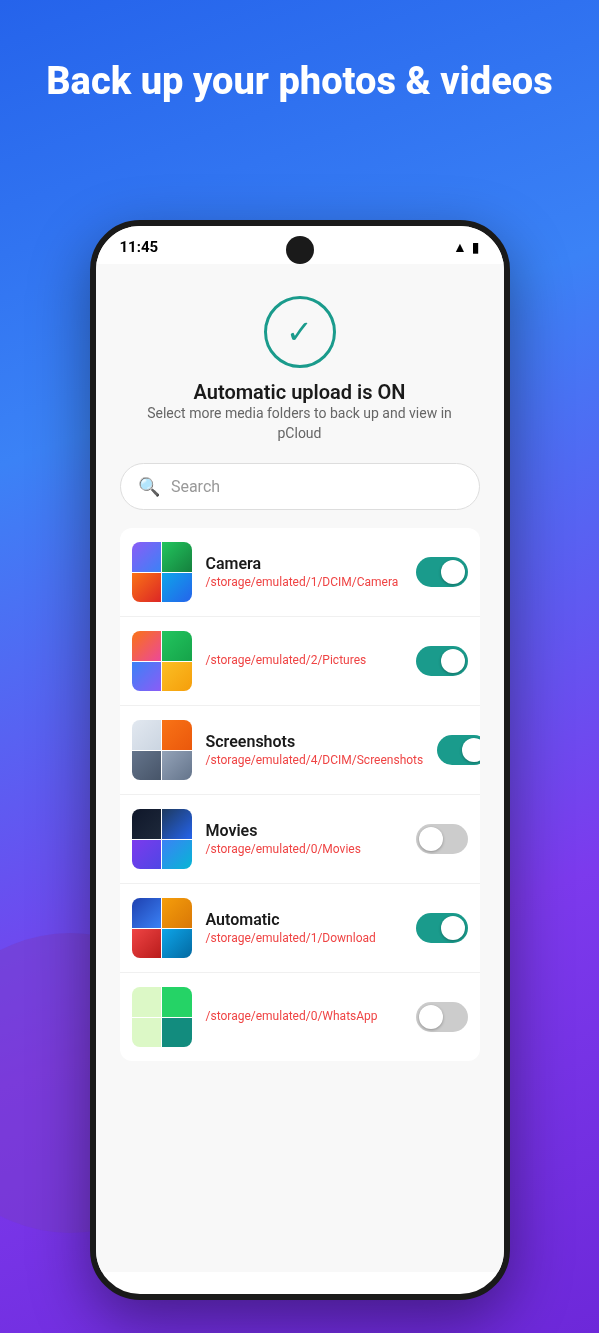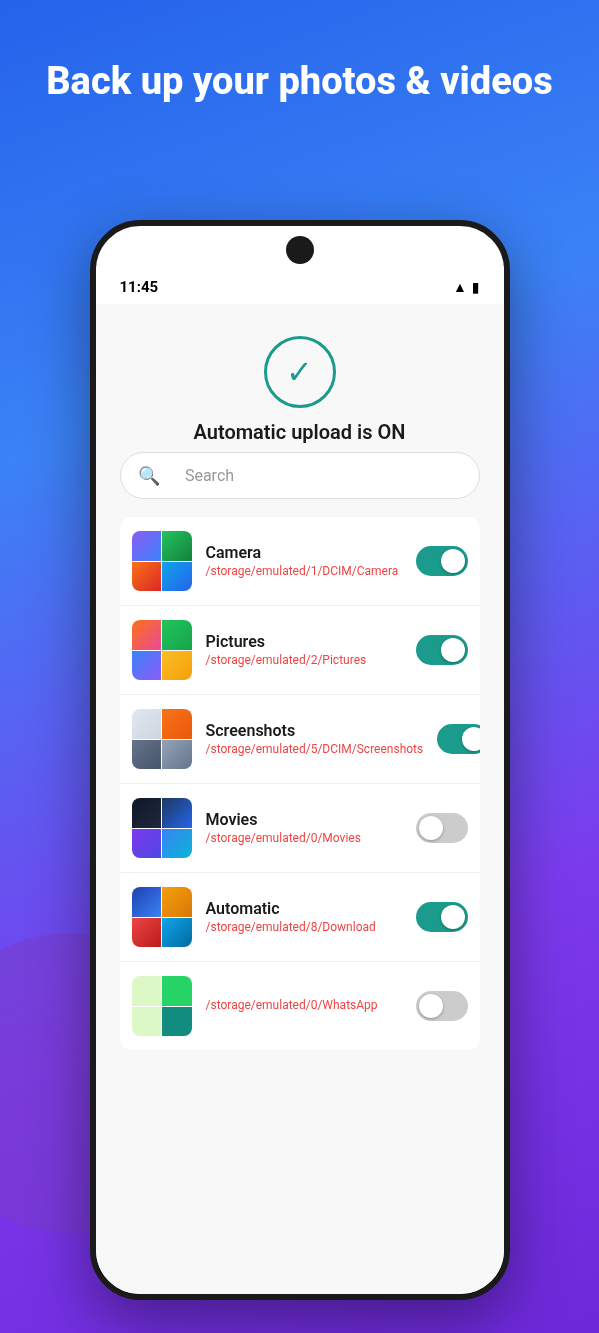--- a/index.html
+++ b/index.html
@@ -74,21 +74,20 @@
       box-shadow: 0 20px 60px rgba(0,0,0,0.4);
     }
 
     
     .status-bar {
       display: flex;
       justify-content: space-between;
       align-items: center;
       padding: 12px 24px 8px;
       background: #fff;
-      margin-top: 40px;
     }
 
     .status-time {
       font-size: 15px;
       font-weight: 700;
       color: #000;
     }
 
     .status-icons {
       display: flex;
@@ -146,21 +145,20 @@
       color: #1a9b8c;
       line-height: 1;
     }
 
     
     .status-heading {
       text-align: center;
       font-size: 20px;
       font-weight: 600;
       color: #1a1a1a;
-      margin-bottom: 8px;
     }
 
     .status-subtitle {
       text-align: center;
       font-size: 14px;
       color: #666;
       line-height: 1.4;
       margin-bottom: 20px;
       padding: 0 16px;
     }
@@ -180,21 +178,20 @@
     .search-icon-svg {
       color: #999;
       font-size: 18px;
       flex-shrink: 0;
     }
 
     .search-input-text {
       font-size: 16px;
       color: #999;
       flex: 1;
-      margin-left: 14px;
     }
 
     
     .folder-list {
       display: flex;
       flex-direction: column;
       gap: 0;
       background: #fff;
       border-radius: 12px;
       overflow: hidden;
@@ -345,20 +342,21 @@
 
     <div class="phone-content">
 
       <div class="check-circle-wrapper">
         <div class="check-circle">
           <span class="check-mark">✓</span>
         </div>
       </div>
 
       <div class="status-heading">Automatic upload is ON</div>
+      <div class="status-subtitle">Select more media folders to back up and view in pCloud</div>
 
       <div class="search-bar">
         <span class="search-icon-svg">🔍</span>
         <span class="search-input-text">Search</span>
       </div>
 
       <div class="folder-list">
 
         <div class="folder-item">
           <div class="thumbnail-grid">
@@ -377,38 +375,37 @@
         </div>
 
         <div class="folder-item">
           <div class="thumbnail-grid">
             <div class="thumb-cell thumb-pic-1"></div>
             <div class="thumb-cell thumb-pic-2"></div>
             <div class="thumb-cell thumb-pic-3"></div>
             <div class="thumb-cell thumb-pic-4"></div>
           </div>
           <div class="folder-info">
-            <div class="folder-name">Pictures</div>
             <div class="folder-path">/storage/emulated/2/Pictures</div>
           </div>
           <div class="toggle toggle-on">
             <div class="toggle-knob"></div>
           </div>
         </div>
 
         <div class="folder-item">
           <div class="thumbnail-grid">
             <div class="thumb-cell thumb-ss-1"></div>
             <div class="thumb-cell thumb-ss-2"></div>
             <div class="thumb-cell thumb-ss-3"></div>
             <div class="thumb-cell thumb-ss-4"></div>
           </div>
           <div class="folder-info">
             <div class="folder-name">Screenshots</div>
-            <div class="folder-path">/storage/emulated/5/DCIM/Screenshots</div>
+            <div class="folder-path">/storage/emulated/4/DCIM/Screenshots</div>
           </div>
           <div class="toggle toggle-on">
             <div class="toggle-knob"></div>
           </div>
         </div>
 
         <div class="folder-item">
           <div class="thumbnail-grid">
             <div class="thumb-cell thumb-mov-1"></div>
             <div class="thumb-cell thumb-mov-2"></div>
@@ -426,21 +423,21 @@
 
         <div class="folder-item">
           <div class="thumbnail-grid">
             <div class="thumb-cell thumb-dl-1"></div>
             <div class="thumb-cell thumb-dl-2"></div>
             <div class="thumb-cell thumb-dl-3"></div>
             <div class="thumb-cell thumb-dl-4"></div>
           </div>
           <div class="folder-info">
             <div class="folder-name">Automatic</div>
-            <div class="folder-path">/storage/emulated/8/Download</div>
+            <div class="folder-path">/storage/emulated/1/Download</div>
           </div>
           <div class="toggle toggle-on">
             <div class="toggle-knob"></div>
           </div>
         </div>
 
         <div class="folder-item">
           <div class="thumbnail-grid">
             <div class="thumb-cell thumb-wa-1"></div>
             <div class="thumb-cell thumb-wa-2"></div>

